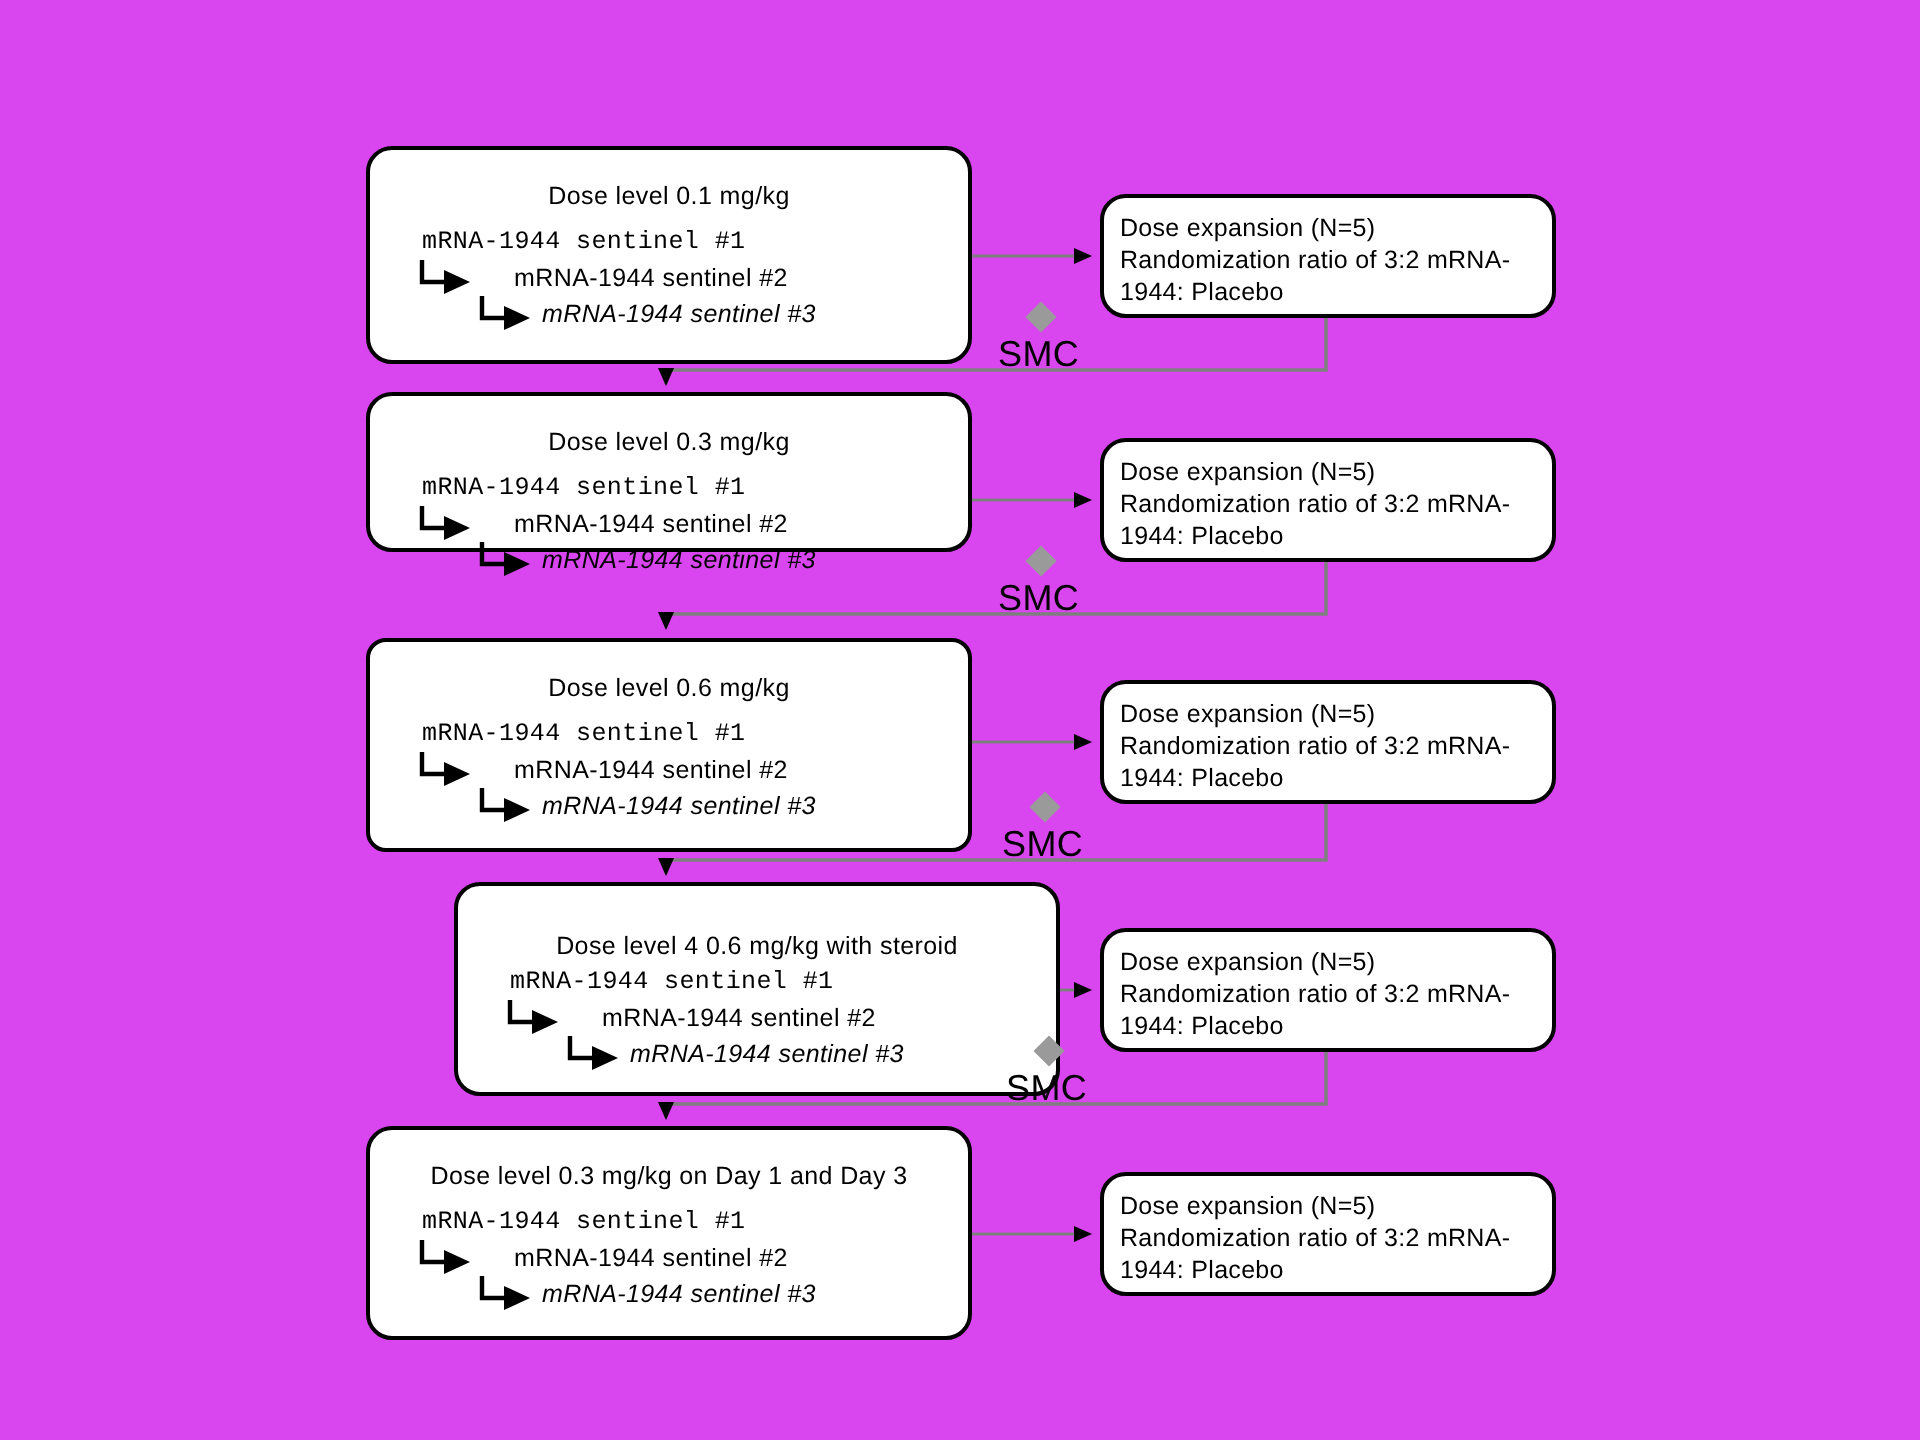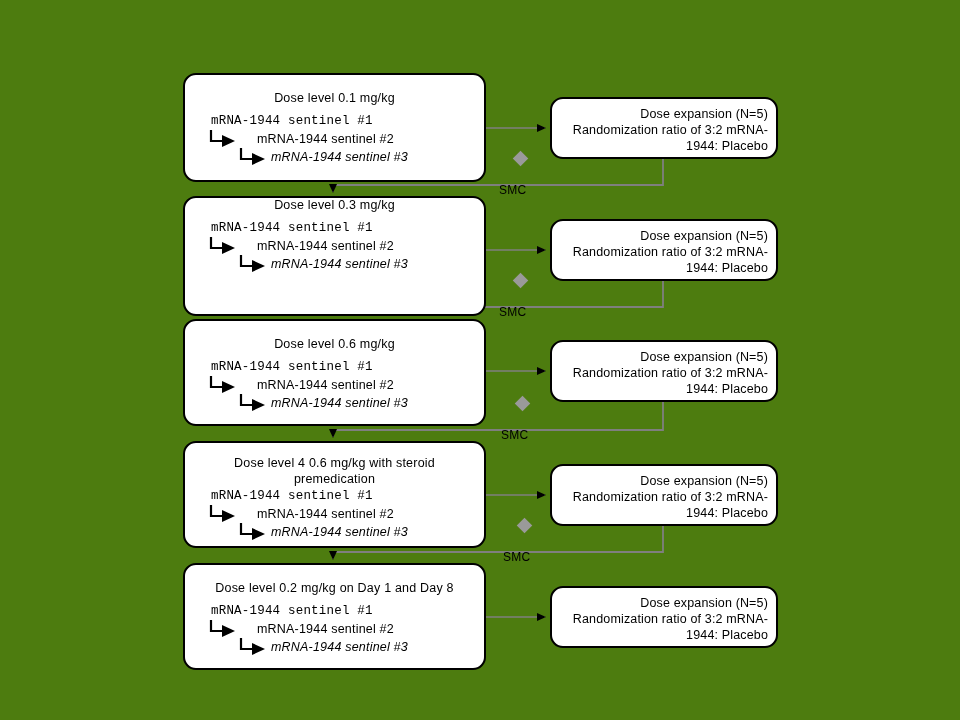--- a/index.html
+++ b/index.html
@@ -10,21 +10,21 @@
   body {
     font-family: "Liberation Sans", sans-serif;
     width: 960px;
     height: 720px;
     overflow: hidden;
   }
   #canvas {
     position: relative;
     width: 960px;
     height: 720px;
-    background: #4d7c0f;
+    background: #d946ef;
   }
   #svg-layer {
     position: absolute;
     left: 0;
     top: 0;
     width: 960px;
     height: 720px;
     pointer-events: none;
   }
 
@@ -48,21 +48,21 @@
   .dose-title {
     text-align: center;
     font-size: 12.5px;
     color: #000000;
     line-height: 15.5px;
     letter-spacing: 0.2px;
     padding: 0 10px;
   }
 
   .exp-text {
-    text-align: right;
+    text-align: left;
     font-size: 12.5px;
     color: #000000;
     line-height: 16px;
     letter-spacing: 0.15px;
     padding: 0 8px;
   }
 
   .sentinels {
     position: relative;
     margin-top: 6px;
@@ -98,24 +98,24 @@
     text-align: center;
   }
   .smc-diamond {
     width: 11px;
     height: 11px;
     margin: 0 auto;
     background: #9a9a9a;
     transform: rotate(45deg);
   }
   .smc-label {
-    font-size: 12px;
+    font-size: 18px;
     color: #000000;
     letter-spacing: 0.2px;
-    margin-top: 19px;
+    margin-top: 3px;
     text-align: left;
     padding-left: 9px;
   }
 </style>
 </head>
 <body>
 
 <div id="canvas">
 
   <svg id="svg-layer" width="960" height="720" viewBox="0 0 960 720">
@@ -189,21 +189,21 @@
     <div class="exp-text">Dose expansion (N=5)</div>
     <div class="exp-text">Randomization ratio of 3:2 mRNA-</div>
     <div class="exp-text">1944: Placebo</div>
   </div>
 
   <div class="smc-group" style="left:490px; top:153px;">
     <div class="smc-diamond"></div>
     <div class="smc-label">SMC</div>
   </div>
 
-  <div class="node dose-node" style="top:196px; height:120px; ">
+  <div class="node dose-node" style="top:196px; height:80px; padding-top:16px;">
     <div class="dose-title">Dose level  0.3 mg/kg</div>
     <div class="sentinels">
       <div class="sentinel-row s1">
         <span class="label">mRNA-1944  sentinel #1</span>
       </div>
       <div class="sentinel-row s2">
         <svg class="elbow" viewBox="0 0 34 19">
           <path d="M2,0 L2,11 L15,11" fill="none" stroke="#000" stroke-width="2.2"></path>
           <path d="M13,5 L26,11 L13,17 z" fill="#000000"></path>
         </svg>
@@ -223,21 +223,21 @@
     <div class="exp-text">Dose expansion (N=5)</div>
     <div class="exp-text">Randomization ratio of 3:2 mRNA-</div>
     <div class="exp-text">1944: Placebo</div>
   </div>
 
   <div class="smc-group" style="left:490px; top:275px;">
     <div class="smc-diamond"></div>
     <div class="smc-label">SMC</div>
   </div>
 
-  <div class="node dose-node" style="top:319px; height:107px; padding-top:16px;">
+  <div class="node dose-node" style="top:319px; height:107px; padding-top:16px;border-radius:10px;">
     <div class="dose-title">Dose level  0.6 mg/kg</div>
     <div class="sentinels">
       <div class="sentinel-row s1">
         <span class="label">mRNA-1944  sentinel #1</span>
       </div>
       <div class="sentinel-row s2">
         <svg class="elbow" viewBox="0 0 34 19">
           <path d="M2,0 L2,11 L15,11" fill="none" stroke="#000" stroke-width="2.2"></path>
           <path d="M13,5 L26,11 L13,17 z" fill="#000000"></path>
         </svg>
@@ -257,23 +257,22 @@
     <div class="exp-text">Dose expansion (N=5)</div>
     <div class="exp-text">Randomization ratio of 3:2 mRNA-</div>
     <div class="exp-text">1944: Placebo</div>
   </div>
 
   <div class="smc-group" style="left:492px; top:398px;">
     <div class="smc-diamond"></div>
     <div class="smc-label">SMC</div>
   </div>
 
-  <div class="node dose-node" style="top:441px; height:107px; padding-top:13px;">
+  <div class="node dose-node" style="top:441px; height:107px; padding-top:23px;margin-left:44px;">
     <div class="dose-title">Dose level  4 0.6 mg/kg with  steroid</div>
-    <div class="dose-title">premedication</div>
     <div class="sentinels" style="margin-top:1px;">
       <div class="sentinel-row s1">
         <span class="label">mRNA-1944  sentinel #1</span>
       </div>
       <div class="sentinel-row s2">
         <svg class="elbow" viewBox="0 0 34 19">
           <path d="M2,0 L2,11 L15,11" fill="none" stroke="#000" stroke-width="2.2"></path>
           <path d="M13,5 L26,11 L13,17 z" fill="#000000"></path>
         </svg>
         <span class="label">mRNA-1944  sentinel #2</span>
@@ -293,21 +292,21 @@
     <div class="exp-text">Randomization ratio of 3:2 mRNA-</div>
     <div class="exp-text">1944: Placebo</div>
   </div>
 
   <div class="smc-group" style="left:494px; top:520px;">
     <div class="smc-diamond"></div>
     <div class="smc-label">SMC</div>
   </div>
 
   <div class="node dose-node" style="top:563px; height:107px; padding-top:16px;">
-    <div class="dose-title">Dose level  0.2 mg/kg on Day 1 and Day 8</div>
+    <div class="dose-title">Dose level  0.3 mg/kg on Day 1 and Day 3</div>
     <div class="sentinels">
       <div class="sentinel-row s1">
         <span class="label">mRNA-1944  sentinel #1</span>
       </div>
       <div class="sentinel-row s2">
         <svg class="elbow" viewBox="0 0 34 19">
           <path d="M2,0 L2,11 L15,11" fill="none" stroke="#000" stroke-width="2.2"></path>
           <path d="M13,5 L26,11 L13,17 z" fill="#000000"></path>
         </svg>
         <span class="label">mRNA-1944  sentinel #2</span>

